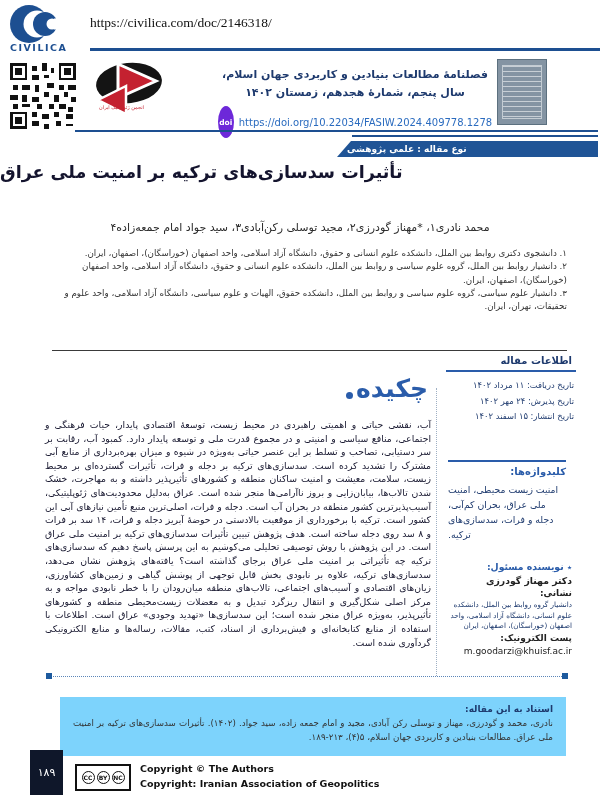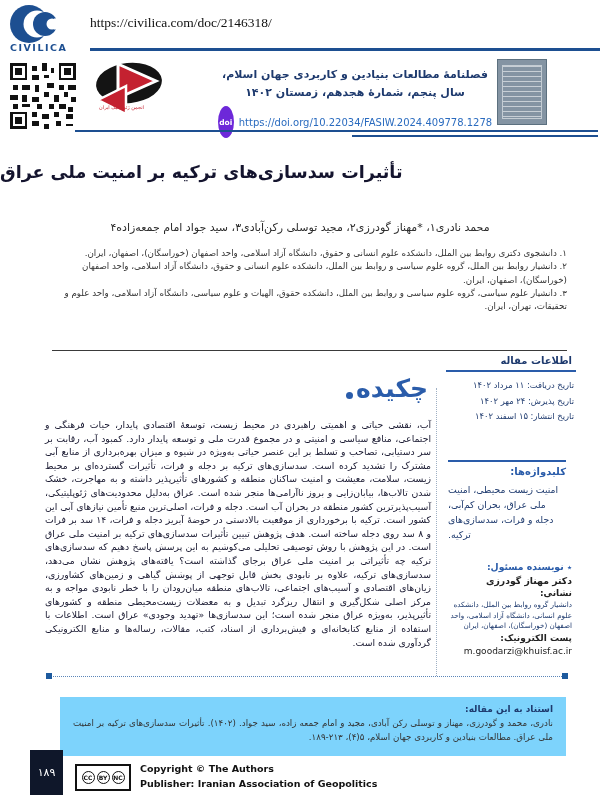--- a/index.html
+++ b/index.html
@@ -164,20 +164,21 @@
     <a class="doi-link" href="#">https://doi.org/10.22034/FASIW.2024.409778.1278</a>
   </div>
 
   <div class="abs cover">
     <div class="cover-inner"></div>
   </div>
 
   <div class="abs hr1"></div>
   <div class="abs hr2"></div>
 
+  <div class="abs type-badge">نوع مقاله : علمی پژوهشی</div>
   <div class="abs title">تأثیرات سدسازی‌های ترکیه بر امنیت ملی عراق</div>
   <div class="abs authors">محمد نادری۱، *مهناز گودرزی۲، مجید توسلی رکن‌آبادی۳، سید جواد امام جمعه‌زاده۴</div>
 
   <div class="abs affils">
     <p>۱. دانشجوی دکتری روابط بین الملل، دانشکده علوم انسانی و حقوق، دانشگاه آزاد اسلامی، واحد اصفهان (خوراسگان)، اصفهان، ایران.</p>
     <p>۲. دانشیار روابط بین الملل، گروه علوم سیاسی و روابط بین الملل، دانشکده علوم انسانی و حقوق، دانشگاه آزاد اسلامی، واحد اصفهان (خوراسگان)، اصفهان، ایران.</p>
     <p>۳. دانشیار علوم سیاسی، گروه علوم سیاسی و روابط بین الملل، دانشکده حقوق، الهیات و علوم سیاسی، دانشگاه آزاد اسلامی، واحد علوم و تحقیقات، تهران، ایران.</p>
   </div>
   <div class="abs affil-rule"></div>
 
@@ -216,16 +217,16 @@
   </div>
 
   <div class="abs page-box">۱۸۹</div>
   <div class="abs cc-badge">
     <span class="cc-circle">CC</span>
     <span class="cc-circle">BY</span>
     <span class="cc-circle">NC</span>
   </div>
   <div class="abs copyright">
     <div>Copyright © The Authors</div>
-    <div>Publisher: Iranian Association of Geopolitics</div>
+    <div>Copyright: Iranian Association of Geopolitics</div>
   </div>
 
 </div>
 
 </body></html>

